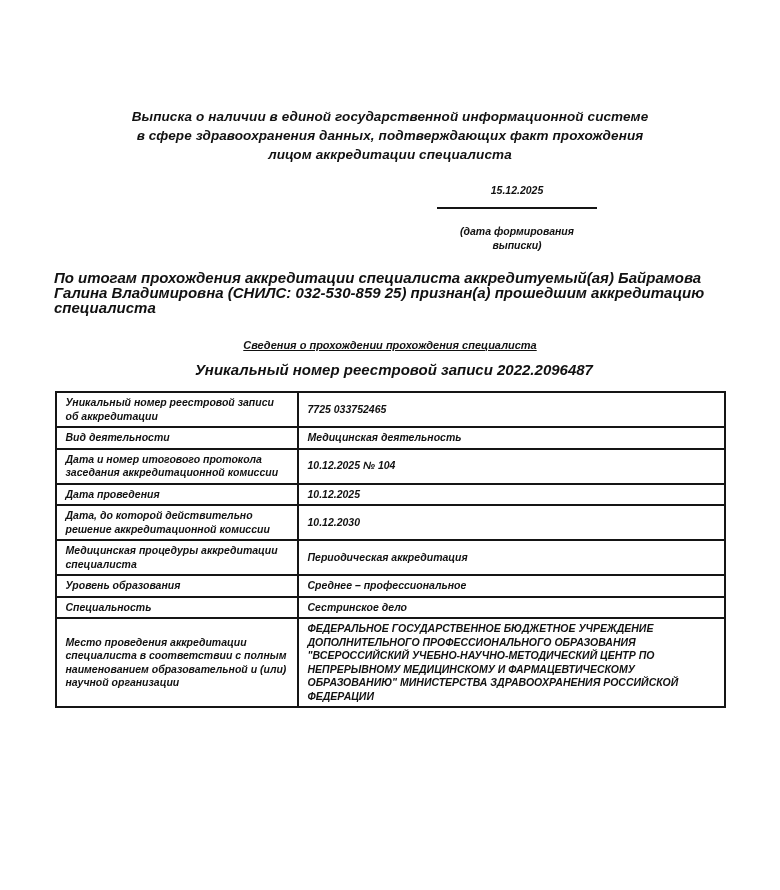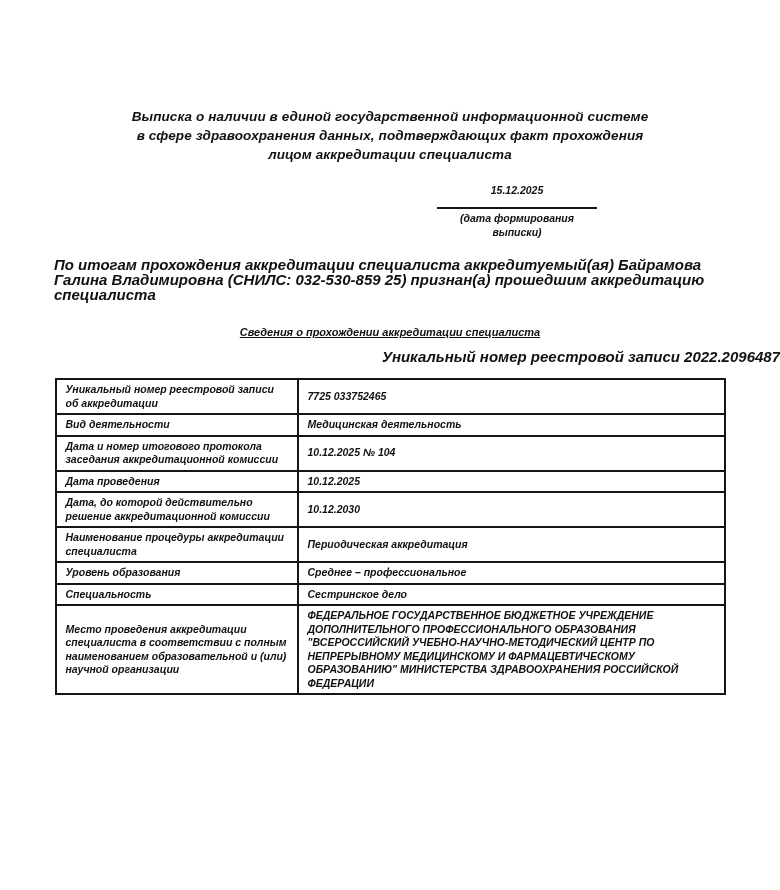--- a/index.html
+++ b/index.html
@@ -33,39 +33,39 @@
     margin: 19px 0 0 437px;
     text-align: center;
     font-size: 10.5px;
     line-height: 14px;
   }
   .date-value {
     padding-bottom: 10px;
     border-bottom: 2px solid #151515;
   }
   .date-caption {
-    padding-top: 2px;
+    padding-top: 15px;
   }
   .summary {
     max-width: 672px;
     margin: 18px auto 0;
     text-align: left;
     font-size: 15px;
     line-height: 15px;
   }
   .section-heading {
     margin-top: 23px;
     text-align: center;
     font-size: 11px;
     line-height: 14px;
     text-decoration: underline;
   }
   .registry-number {
     margin-top: 9px;
-    text-align: right;
+    text-align: center;
     font-size: 15px;
     line-height: 18px;
     margin-left: 8px;
   }
   table.acc-table {
     width: 602px;
     margin: 12px auto 0;
     border-collapse: collapse;
     table-layout: fixed;
   }
@@ -86,21 +86,21 @@
 
   <div class="title">Выписка о наличии в единой государственной информационной системе в сфере здравоохранения данных, подтверждающих факт прохождения лицом аккредитации специалиста</div>
 
   <div class="date-block">
     <div class="date-value">15.12.2025</div>
     <div class="date-caption">(дата формирования выписки)</div>
   </div>
 
   <div class="summary">По итогам прохождения аккредитации специалиста аккредитуемый(ая) Байрамова Галина Владимировна (СНИЛС: 032-530-859 25) признан(а) прошедшим аккредитацию специалиста</div>
 
-  <div class="section-heading">Сведения о прохождении аккредитации специалиста</div>
+  <div class="section-heading">Сведения о прохождении прохождения специалиста</div>
 
   <div class="registry-number">Уникальный номер реестровой записи 2022.2096487</div>
 
   <table class="acc-table">
     <tbody>
       <tr>
         <td class="cell-label">Уникальный номер реестровой записи об аккредитации</td>
         <td class="cell-value">7725 033752465</td>
       </tr>
       <tr>
@@ -113,21 +113,21 @@
       </tr>
       <tr>
         <td class="cell-label">Дата проведения</td>
         <td class="cell-value">10.12.2025</td>
       </tr>
       <tr>
         <td class="cell-label">Дата, до которой действительно решение аккредитационной комиссии</td>
         <td class="cell-value">10.12.2030</td>
       </tr>
       <tr>
-        <td class="cell-label">Наименование процедуры аккредитации специалиста</td>
+        <td class="cell-label">Медицинская процедуры аккредитации специалиста</td>
         <td class="cell-value">Периодическая аккредитация</td>
       </tr>
       <tr>
         <td class="cell-label">Уровень образования</td>
         <td class="cell-value">Среднее – профессиональное</td>
       </tr>
       <tr>
         <td class="cell-label">Специальность</td>
         <td class="cell-value">Сестринское дело</td>
       </tr>

